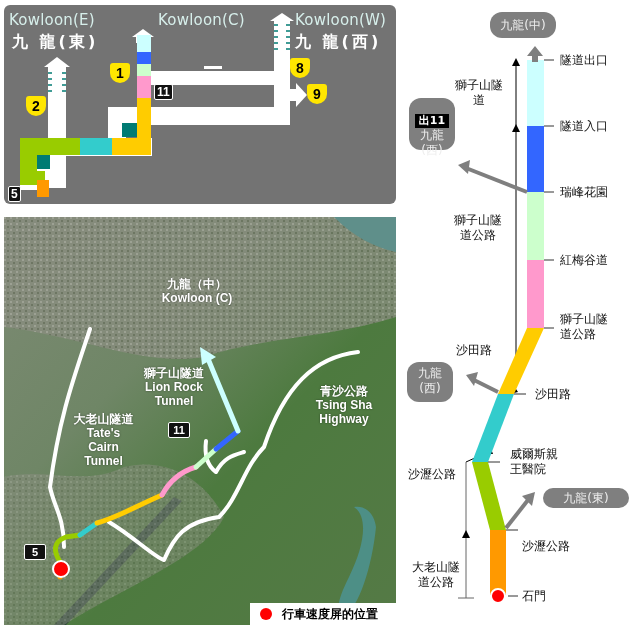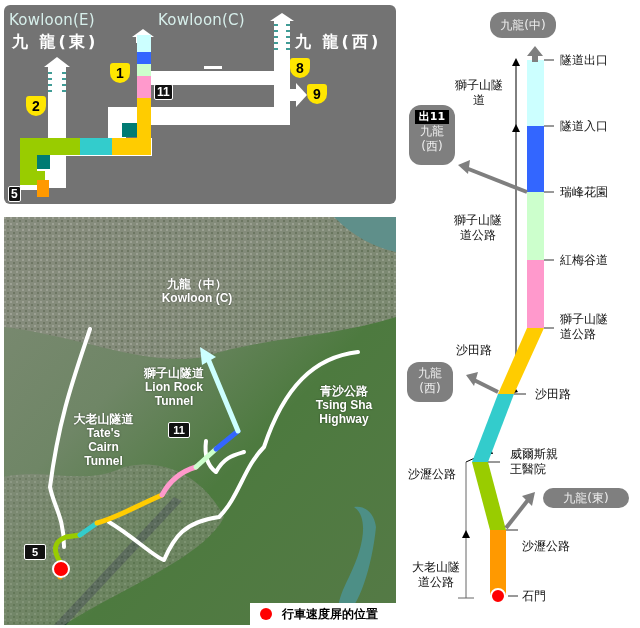--- a/index.html
+++ b/index.html
@@ -88,20 +88,21 @@
     <rect x="16" y="133" width="17" height="46" fill="#99cc00"></rect>
     <rect x="16" y="166" width="25" height="14" fill="#99cc00"></rect>
     <rect x="33" y="175" width="12" height="17" fill="#ff9900"></rect>
 
     <rect x="200" y="61" width="18" height="3" fill="#fff"></rect>
   </svg>
 
   <div class="sign-en" style="left:5px;top:6px">Kowloon(E)</div>
   <div class="sign-zh" style="left:8px;top:27px">九 龍(東)</div>
   <div class="sign-en" style="left:154px;top:6px">Kowloon(C)</div>
+  <div class="sign-en" style="left:291px;top:6px">Kowloon(W)</div>
   <div class="sign-zh" style="left:291px;top:27px">九 龍(西)</div>
 
   <div class="shield" style="left:106px;top:58px">1</div>
   <div class="shield" style="left:22px;top:91px">2</div>
   <div class="shield" style="left:286px;top:53px">8</div>
   <div class="shield" style="left:303px;top:79px">9</div>
 
   <div class="exit-tag" style="left:150px;top:79px"><span>11</span></div>
   <div class="exit-tag" style="left:4px;top:181px"><span>5</span></div>
 </div>
@@ -226,21 +227,21 @@
     <line x1="144" y1="328" x2="154" y2="328"></line>
     <line x1="114" y1="394" x2="126" y2="394"></line>
     <line x1="88" y1="462" x2="100" y2="462"></line>
     <line x1="106" y1="530" x2="118" y2="530"></line>
     <line x1="108" y1="596" x2="118" y2="596"></line>
   </g>
 </svg>
 
 <div class="gbox" style="left:490px;top:12px;width:66px;height:26px;line-height:26px">九龍(中)</div>
 
-<div class="gbox" style="left:409px;top:105px;width:46px;height:60px;padding-top:5px">
+<div class="gbox" style="left:409px;top:98px;width:46px;height:52px;padding-top:16px">
   <div style="background:#000;color:#fff;font-weight:bold;font-size:11px;margin:0 6px;line-height:14px">出11</div>
   <div style="line-height:15px">九龍</div>
   <div style="line-height:15px">(西)</div>
 </div>
 
 <div class="gbox" style="left:407px;top:362px;width:46px;height:40px;padding-top:4px;line-height:15px">
   <div>九龍</div>
   <div>(西)</div>
 </div>
 

